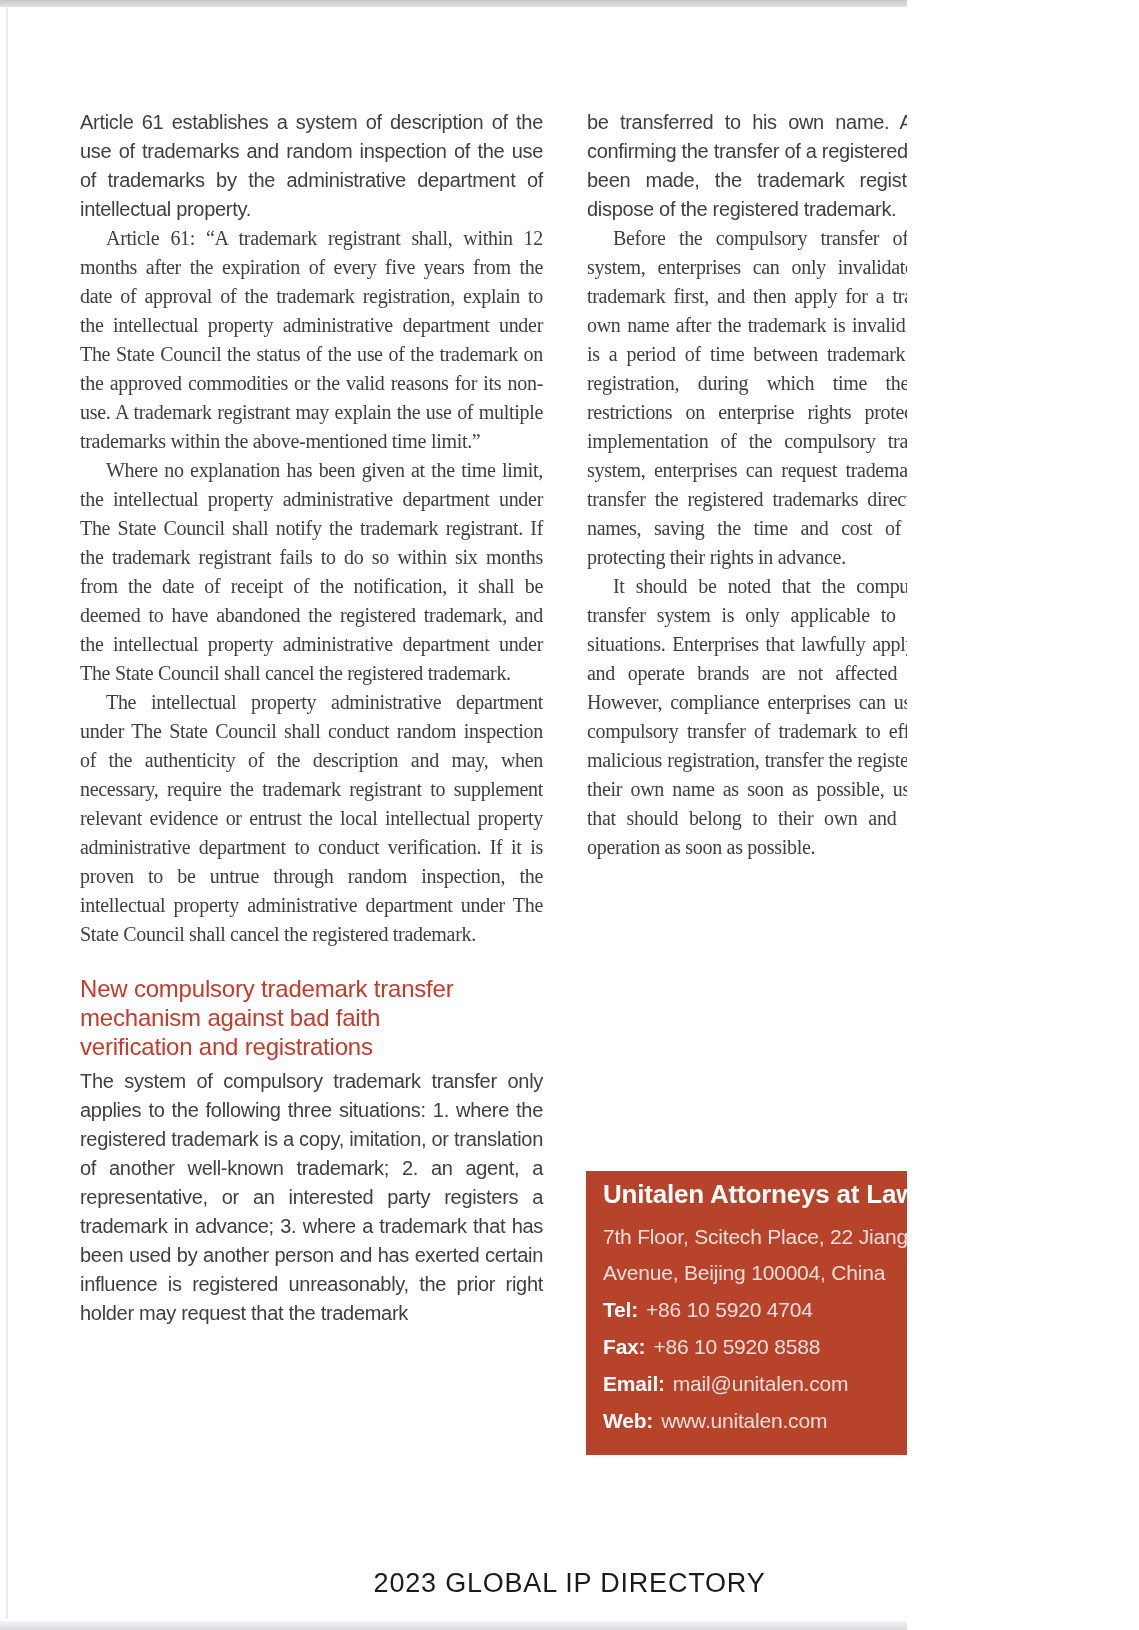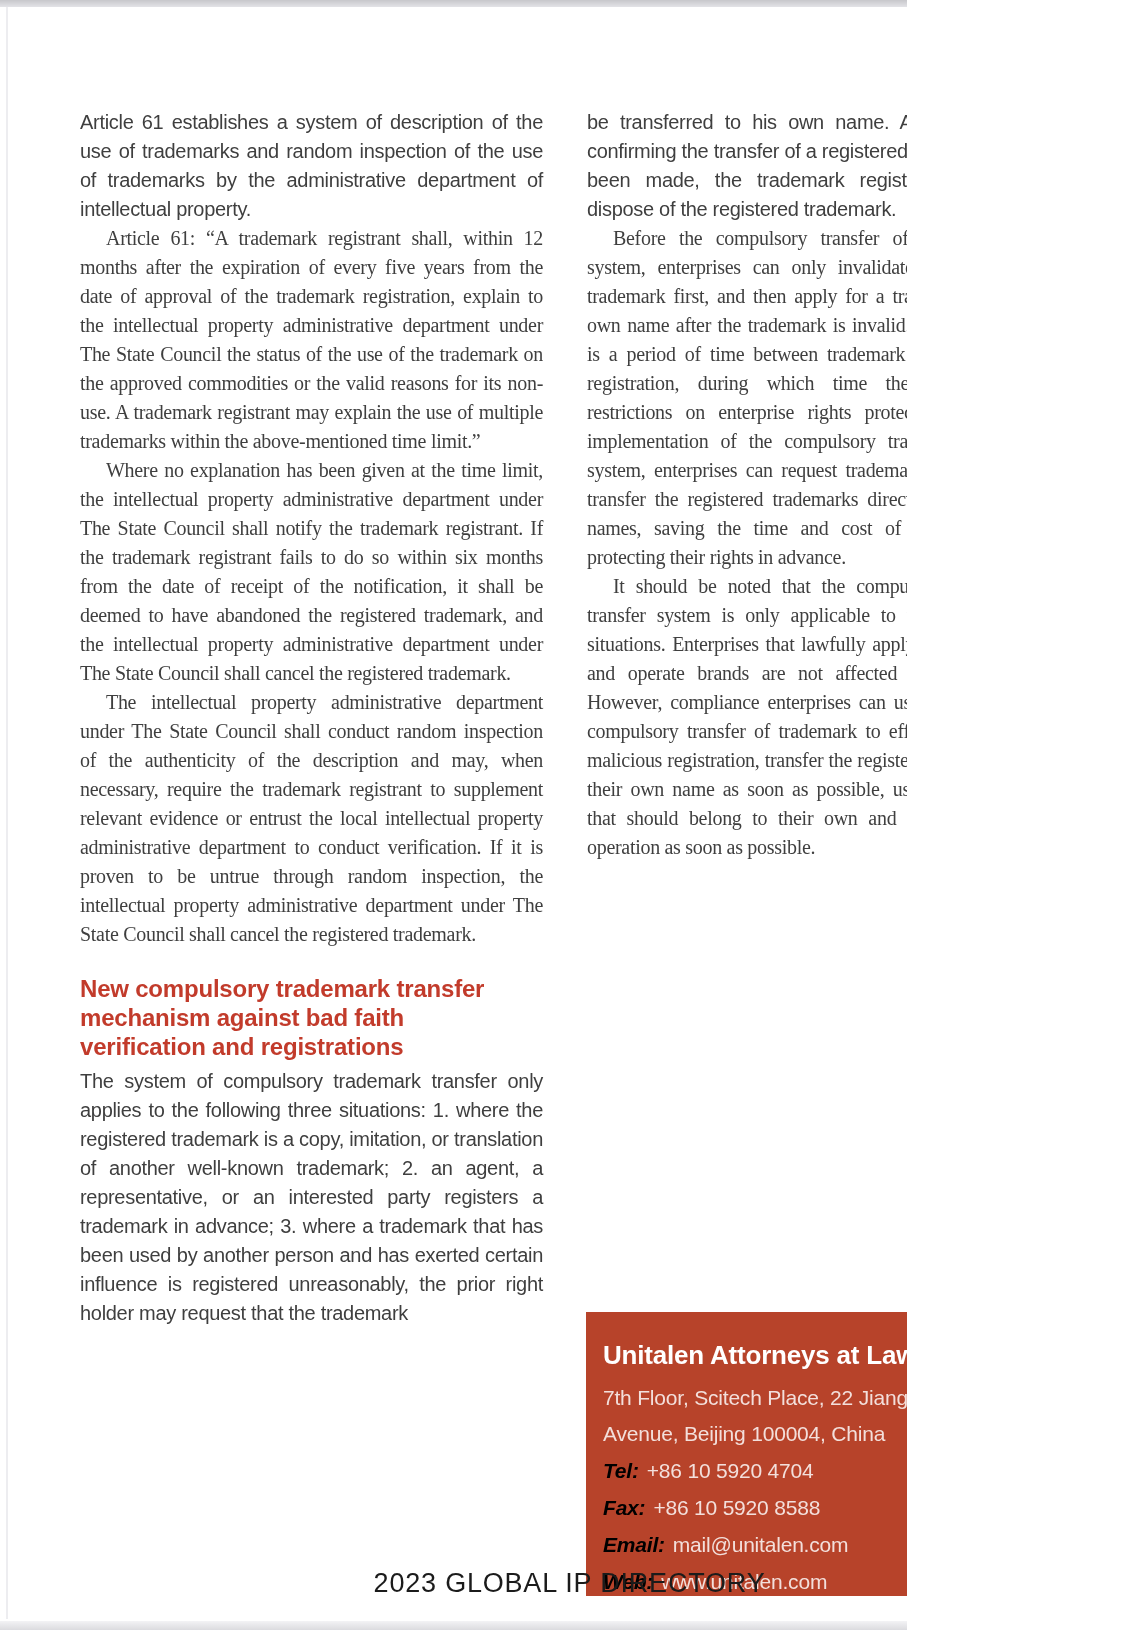--- a/index.html
+++ b/index.html
@@ -27,46 +27,46 @@
     font-size:20px;line-height:29px;letter-spacing:-0.3px;
     color:#3f3f3f;text-align:justify;
   }
   .col-left{left:80px;width:463px;}
   .col-right{left:587px;width:450px;}
   .col p{margin:0;}
   .col p.indent{text-indent:26px;font-family:Liberation Serif, serif;}
   .section-heading{
     margin:25px 0 6px 0;
     font-size:24px;line-height:29px;
-    font-weight:bold;color:#c23b2b;
+    font-weight:normal;color:#c23b2b;
     letter-spacing:-0.2px;text-align:left;
   }
   .section-heading .hl{display:block;}
   .contact-box{
-    position:absolute;left:586px;top:1312px;
+    position:absolute;left:586px;top:1171px;
     width:466px;height:284px;
     background:#b7432a;
     box-sizing:border-box;
-    padding:28px 8px 0 17px;
+    padding:8px 8px 0 17px;
     color:#ffffff;text-align:left;
   }
   .cb-title{
     font-size:26px;font-weight:bold;color:#ffffff;
     letter-spacing:-0.2px;margin-bottom:9px;
   }
   .cb-addr{
     font-size:21px;line-height:36px;letter-spacing:-0.2px;
     color:rgba(255,255,255,0.83);
   }
   .cb-row{
     font-size:21px;line-height:37px;letter-spacing:-0.2px;
     color:rgba(255,255,255,0.83);
   }
   .cb-label{
-    font-weight:bold;font-style:italic;color:#000000;
+    font-weight:bold;color:#ffffff;
     margin-right:8px;
   }
   .footer-page-number{
     position:absolute;left:79px;top:1625px;
     font-size:25px;font-weight:bold;color:#1d1d1d;
     letter-spacing:0;
   }
   .footer-title{
     position:absolute;left:0;top:1568px;width:1139px;
     text-align:center;

